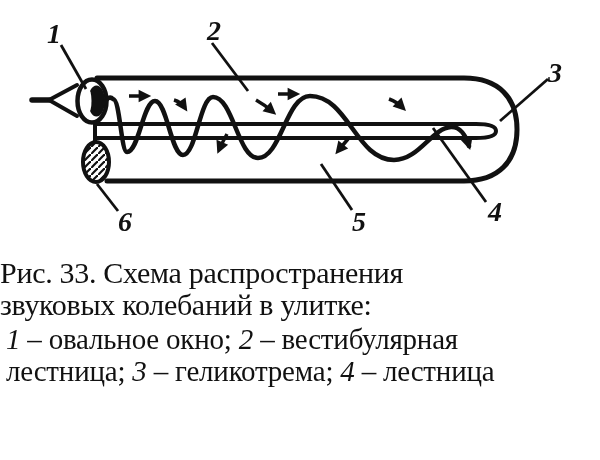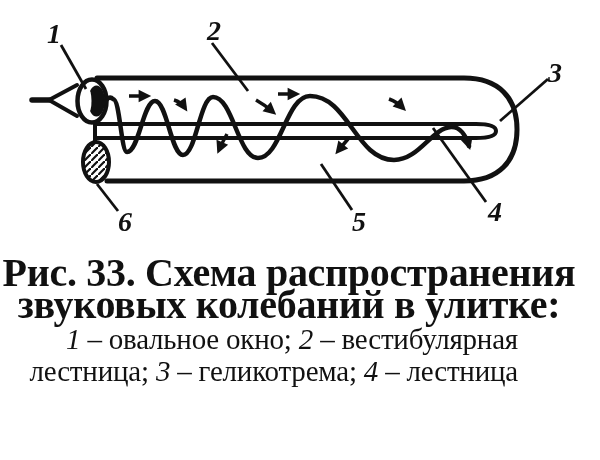--- a/index.html
+++ b/index.html
@@ -3,25 +3,25 @@
 <meta charset="utf-8">
 <style>
   html,body{margin:0;padding:0;}
   body{
     width:600px;height:460px;background:#ffffff;overflow:hidden;
     font-family:"Liberation Serif","DejaVu Serif",serif;color:#111;
   }
   svg{display:block;}
   .ink{stroke:#111;fill:none;}
   .cap-title{
-    margin:12px 22px 0 0;text-align:center;
-    font-weight:bold;font-size:40px;line-height:32px;letter-spacing:-0.3px;
+    margin:12px 22px 0 0;text-align:left;
+    font-weight:normal;font-size:30px;line-height:32px;letter-spacing:-0.3px;
   }
   .cap-legend{
-    margin:3px 82px 0 6px;text-align:right;
+    margin:3px 82px 0 6px;text-align:left;
     font-size:29px;line-height:31.5px;letter-spacing:-0.2px;
   }
   .cap-legend i{font-style:italic;}
   .fig-num{
     font-family:"Liberation Serif","DejaVu Serif",serif;
     font-style:italic;font-weight:bold;font-size:28px;fill:#111;
   }
 </style>
 </head>
 <body>

